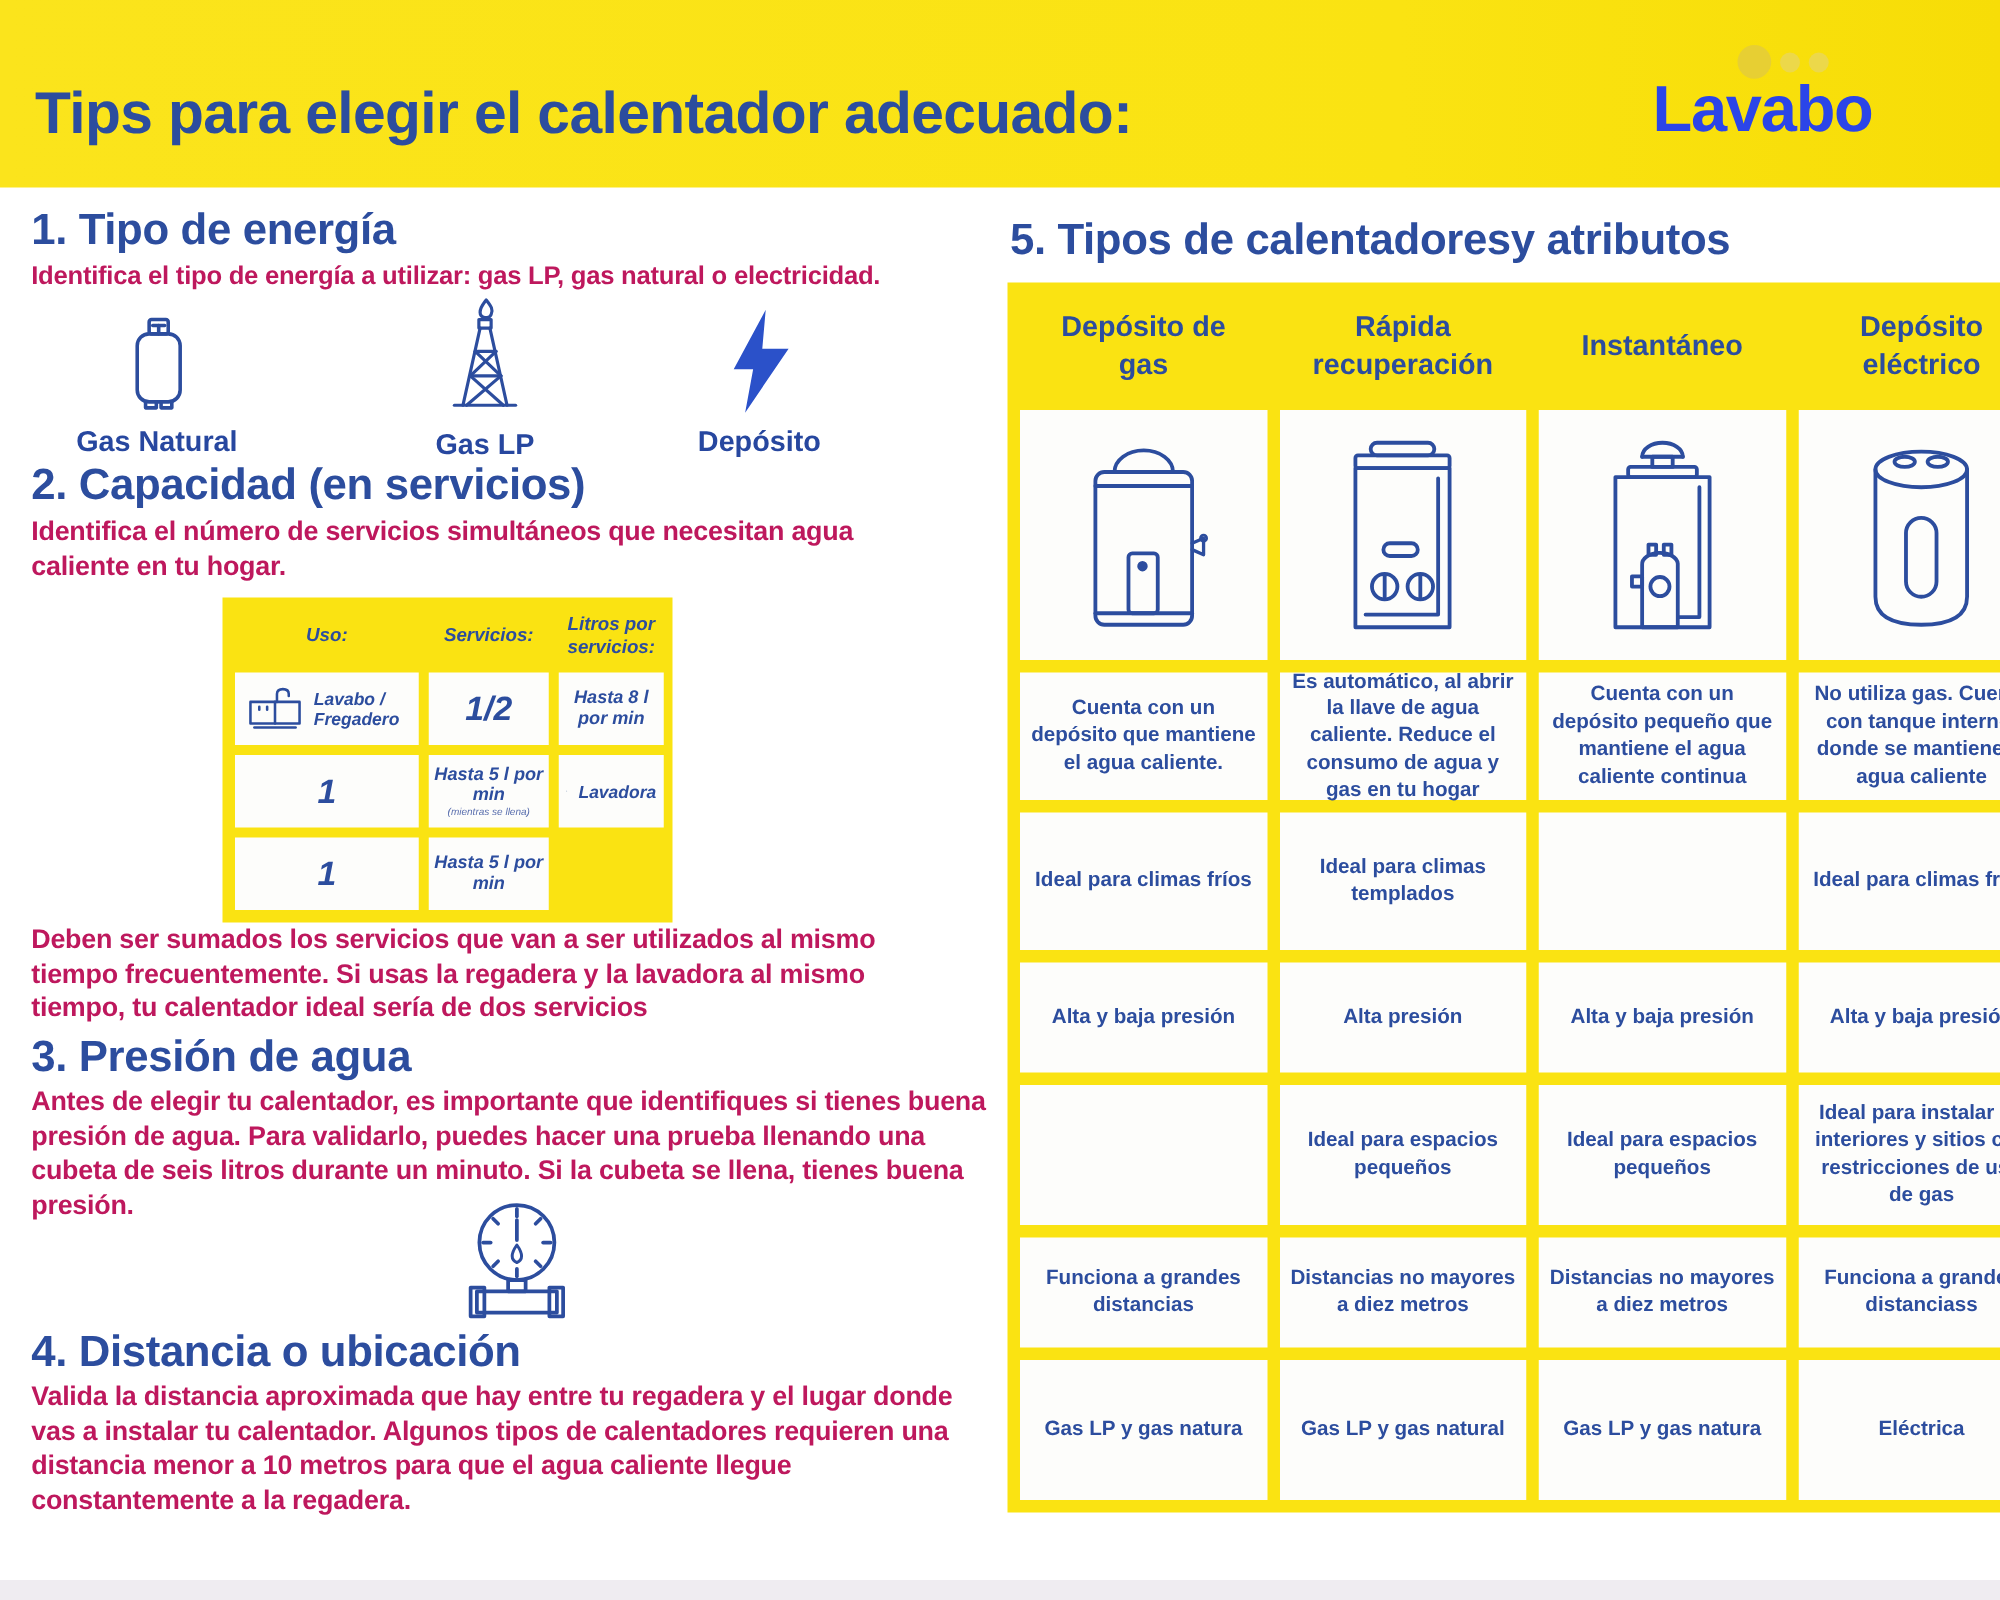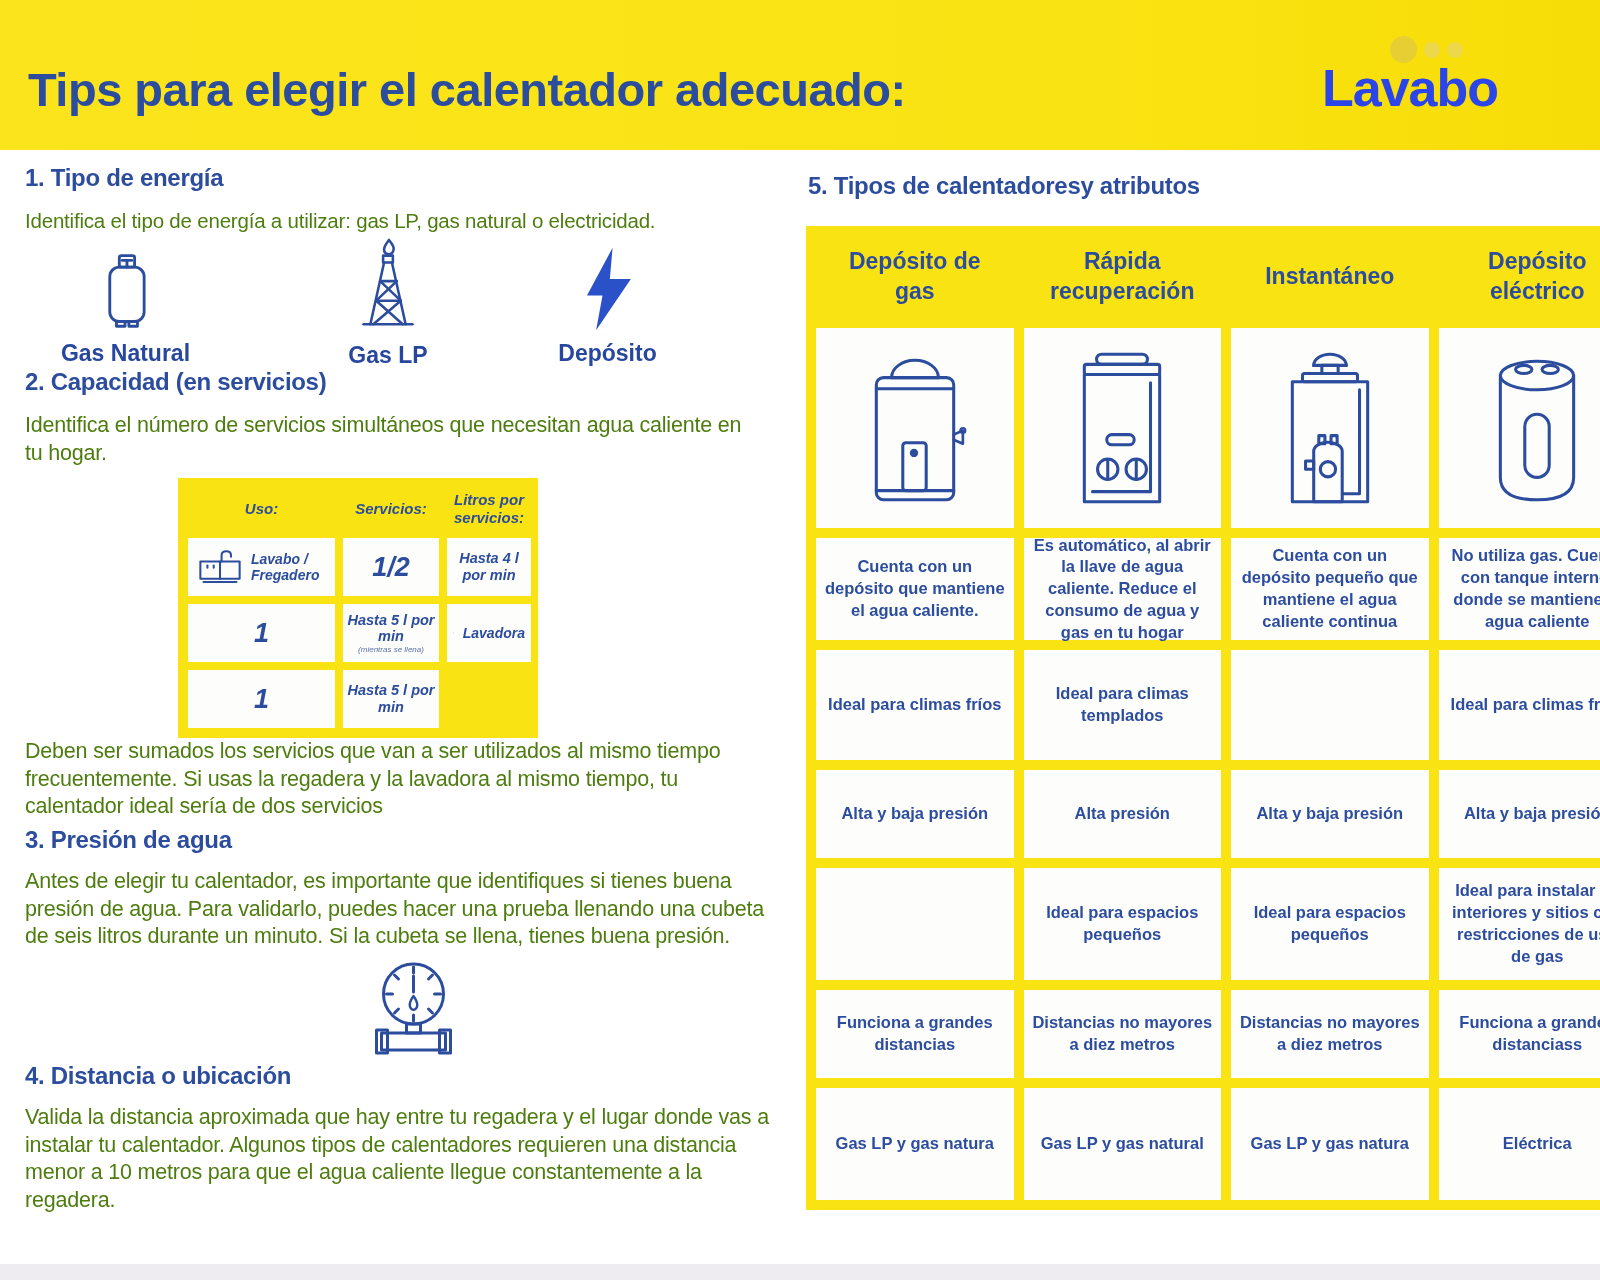--- a/index.html
+++ b/index.html
@@ -20,22 +20,22 @@
     font-size:47px; font-weight:800; color:#2c4d9e; letter-spacing:-0.5px;
   }
   .logo{ position:absolute; left:1318px; top:28px; width:180px; height:100px; }
   .logo-dots{ position:absolute; left:72px; top:8px; display:flex; align-items:center; gap:7px; }
   .dot-big{ width:27px; height:27px; border-radius:50%; background:#e7cf33; }
   .dot-sm{ width:16px; height:16px; border-radius:50%; background:#ecd84a; }
   .logo-text{
     position:absolute; left:4px; top:30px;
     font-size:52px; font-weight:800; color:#2b45e8; letter-spacing:-1px;
   }
-  .sec-title{ position:absolute; font-size:24px; font-weight:800; color:#2c4d9e; letter-spacing:-0.3px; }
-  .body-text{ position:absolute; font-size:21.5px; font-weight:400; color:#4d7c0f; line-height:1.28; letter-spacing:-0.2px; }
+  .sec-title{ position:absolute; font-size:35px; font-weight:800; color:#2c4d9e; letter-spacing:-0.3px; }
+  .body-text{ position:absolute; font-size:21.5px; font-weight:700; color:#be185d; line-height:1.28; letter-spacing:-0.2px; }
   .icon-label{ font-size:23px; font-weight:700; color:#27479f; text-align:center; }
   .energy-block{ position:absolute; display:flex; flex-direction:column; align-items:center; gap:8px; }
 
   
   .cap-table{
     position:absolute; left:178px; top:478px; width:360px;
     background:#fae312; padding:10px;
     display:grid; grid-template-columns:147px 96px 84px; gap:8px;font-style:italic;
   }
   .cap-head{
@@ -142,21 +142,21 @@
       <rect x="3" y="16" width="50" height="22"></rect>
       <line x1="28" y1="16" x2="28" y2="38"></line>
       <line x1="12" y1="21" x2="12" y2="24"></line>
         <line x1="20" y1="21" x2="20" y2="24"></line>
       <line x1="7" y1="42" x2="49" y2="42"></line>
     </svg>
     <span>Lavabo / Fregadero</span>
   </div>
   <div class="cap-cell cap-serv">1/2</div>
   <div class="cap-cell cap-lit">
-    <span>Hasta 4 l por min</span>
+    <span>Hasta 8 l por min</span>
     <span class="cap-nota"></span>
   </div>
 
   <div class="cap-cell cap-serv">1</div>
   <div class="cap-cell cap-lit">
     <span>Hasta 5 l por min</span>
     <span class="cap-nota">(mientras se llena)</span>
   </div>
 
   <div class="cap-cell cap-uso">

